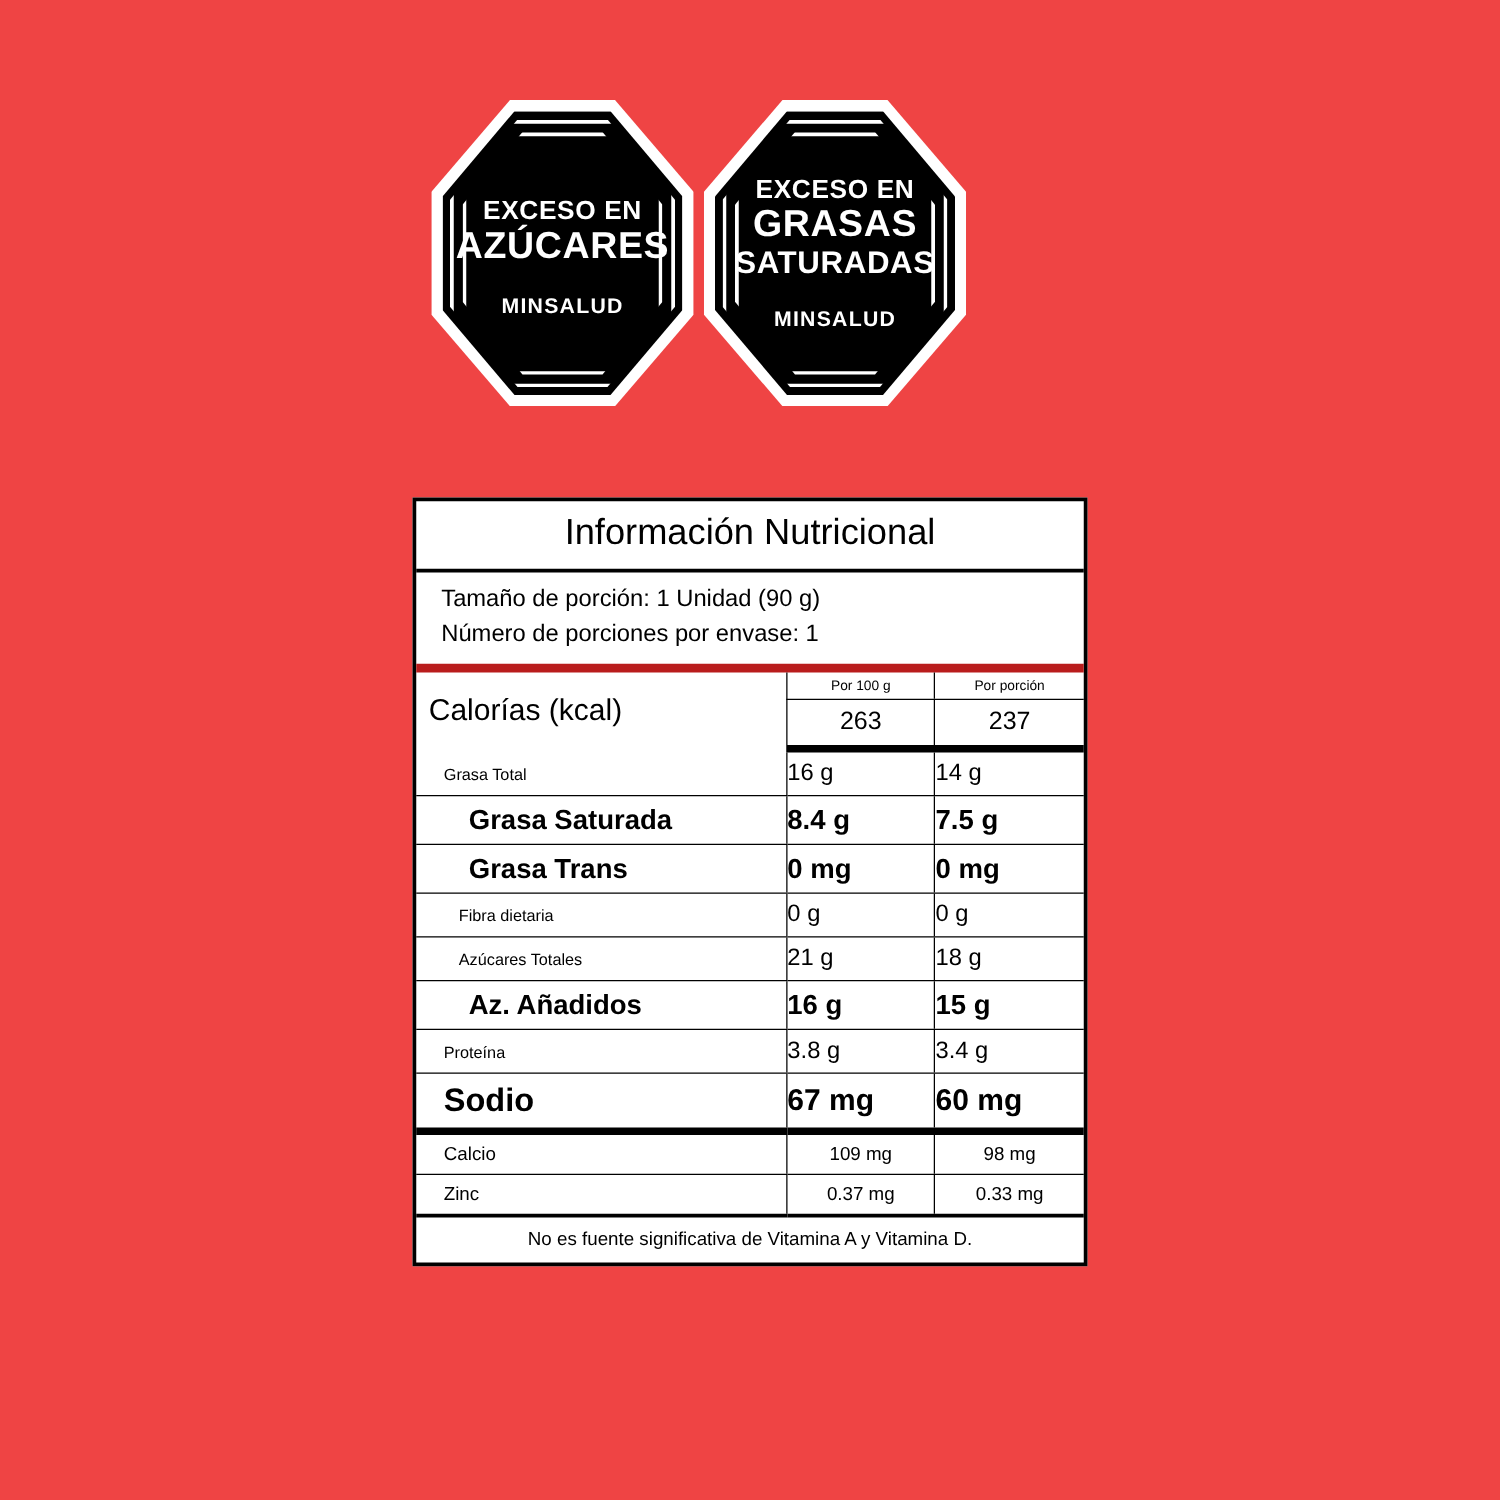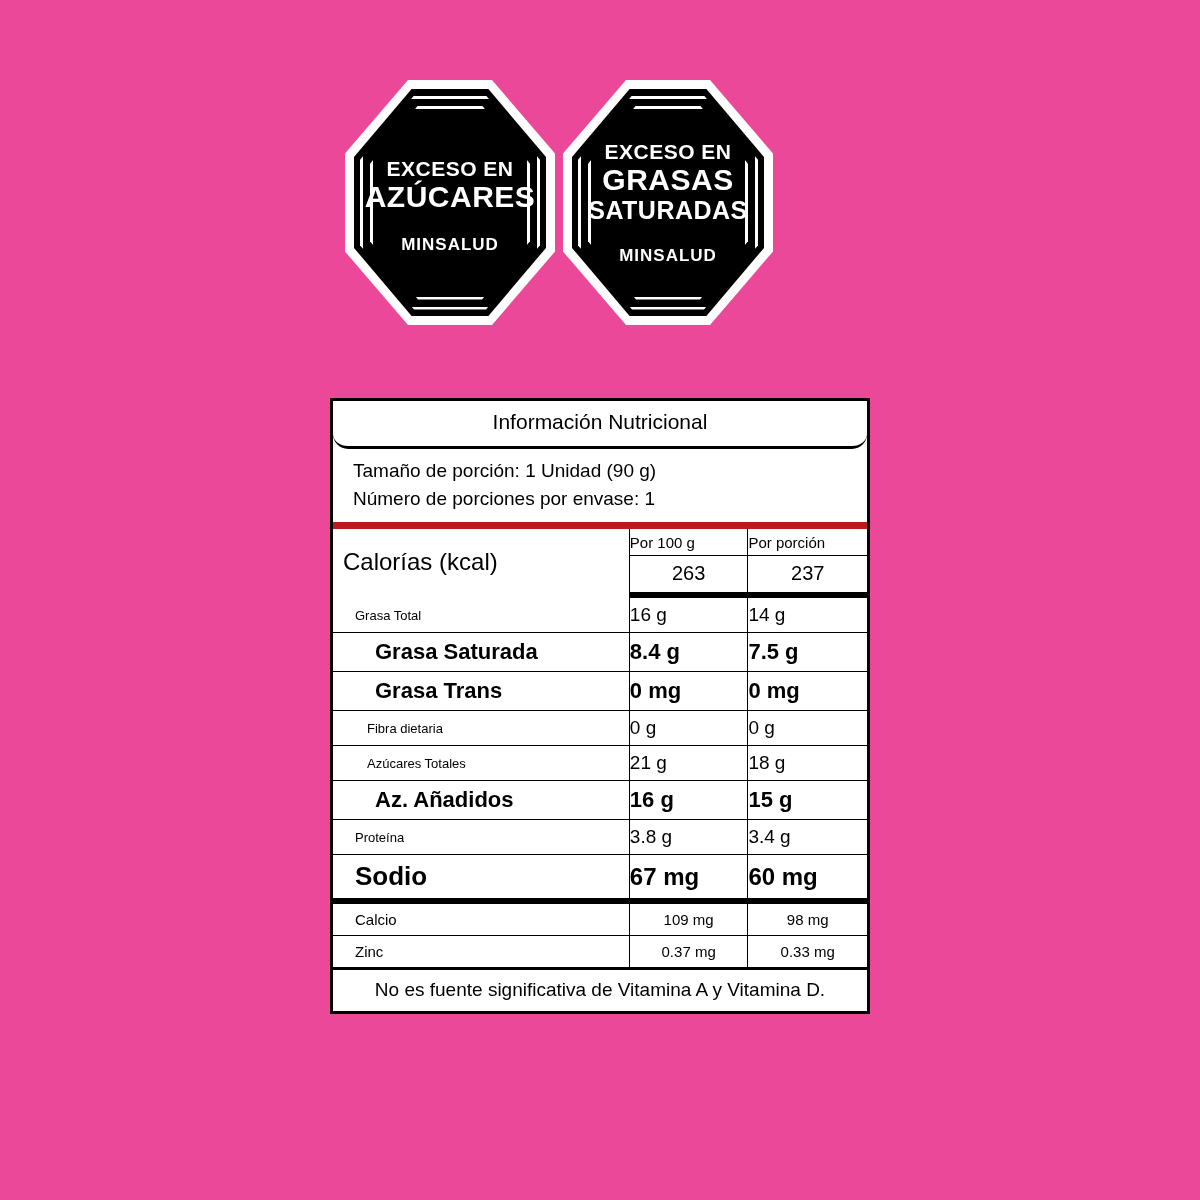--- a/index.html
+++ b/index.html
@@ -11,21 +11,21 @@
     width: 1200px;
     height: 1200px;
     font-family: "Liberation Sans", sans-serif;
     -webkit-font-smoothing: antialiased;
   }
 
   .page {
     position: relative;
     width: 1200px;
     height: 1200px;
-    background: #ec4899;
+    background: #ef4444;
     overflow: hidden;
   }
 
   
   .seals {
     position: absolute;
     left: 345px;
     top: 80px;
     width: 510px;
     height: 250px;
@@ -112,24 +112,23 @@
     left: 330px;
     top: 398px;
     width: 540px;
     background: #ffffff;
     border: 3px solid #000000;
     box-sizing: border-box;
     color: #000000;
   }
   .panel-title {
     text-align: center;
-    font-size: 21px;
+    font-size: 29px;
     padding: 9px 0 12px 0;
     border-bottom: 3px solid #000000;
-    border-radius: 15px;
   }
   .serving {
     padding: 8px 32px 10px 20px;
     border-bottom: 7px solid #b91c1c;
     font-size: 19px;
     line-height: 1.45;
   }
 
   table {
     width: 100%;
@@ -148,22 +147,22 @@
 
   .cal-head td {
     border-bottom: 1px solid #000000;
   }
   .cal-label {
     font-size: 24px;
     padding: 10px 0 10px 10px;
     border-bottom: none !important;
   }
   .col-head {
-    text-align: left;
-    font-size: 15px;
+    text-align: center;
+    font-size: 11px;
     padding: 5px 0 4px 0;
     border-left: 1px solid #000000;
   }
   .cal-val {
     text-align: center;
     font-size: 20px;
     padding: 6px 0 7px 0;
     border-left: 1px solid #000000;
   }
   .cal-row-bottom td { border-bottom: 6px solid #000000; margin-top: 27px; }
@@ -198,21 +197,21 @@
   .mr .nv {
     text-align: center;
     font-size: 15px;
     padding: 7px 0 7px 0;
     border-left: 1px solid #000000;
   }
   .mr.last td { border-bottom: 3px solid #000000; }
 
   .footnote {
     text-align: center;
-    font-size: 19px;
+    font-size: 15px;
     padding: 9px 10px 10px 10px;
   }
 </style>
 </head>
 <body>
 
 <div class="page">
 
   <div class="seals">
 

